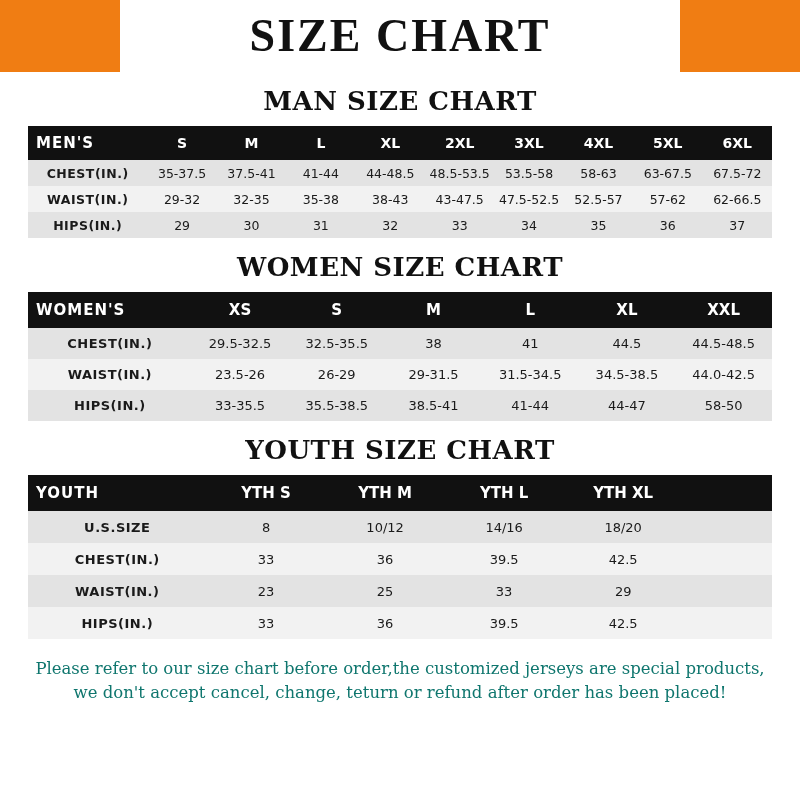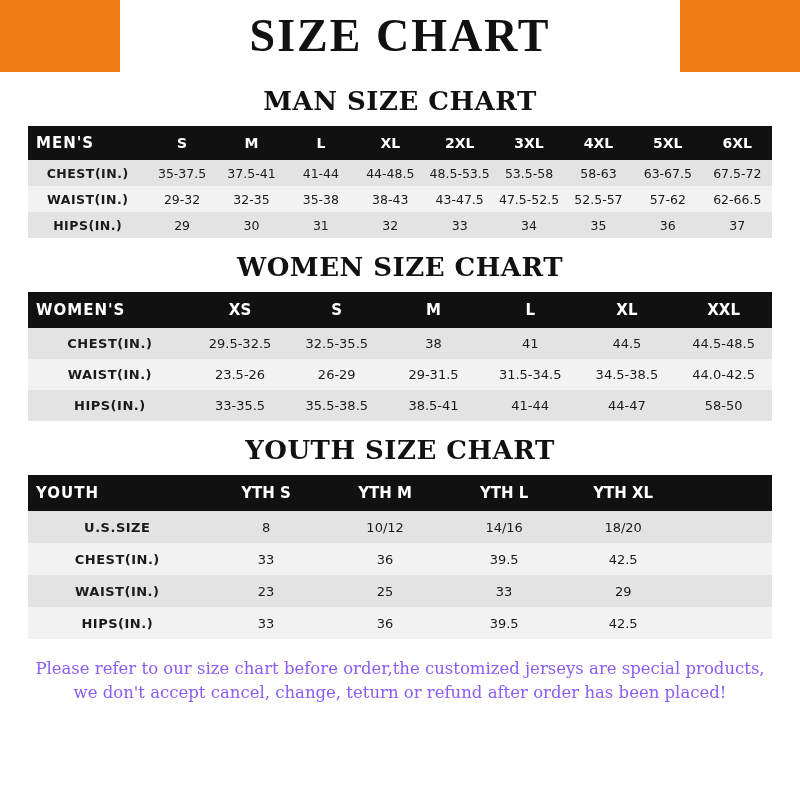--- a/index.html
+++ b/index.html
@@ -104,21 +104,21 @@
   .youth thead th { height: 36px; font-size: 15px; }
   .youth tbody td { height: 32px; font-size: 13px; }
   .women thead th { height: 36px; font-size: 15px; margin-top: 17px; }
   .women tbody td { height: 31px; font-size: 13px; }
   .men tbody td { height: 26px; font-size: 12.5px; }
 
   
   .footer-note {
     margin: 18px 24px 0 24px;
     text-align: center;
-    color: #8b5cf6;
+    color: #0f766e;
     font-family: "DejaVu Serif", serif;
     font-size: 16.5px;
     line-height: 1.45;
   }
   .footer-note div { white-space: nowrap; }
   .spacer { flex: 1 1 auto; }
 </style>
 </head>
 <body>
 

